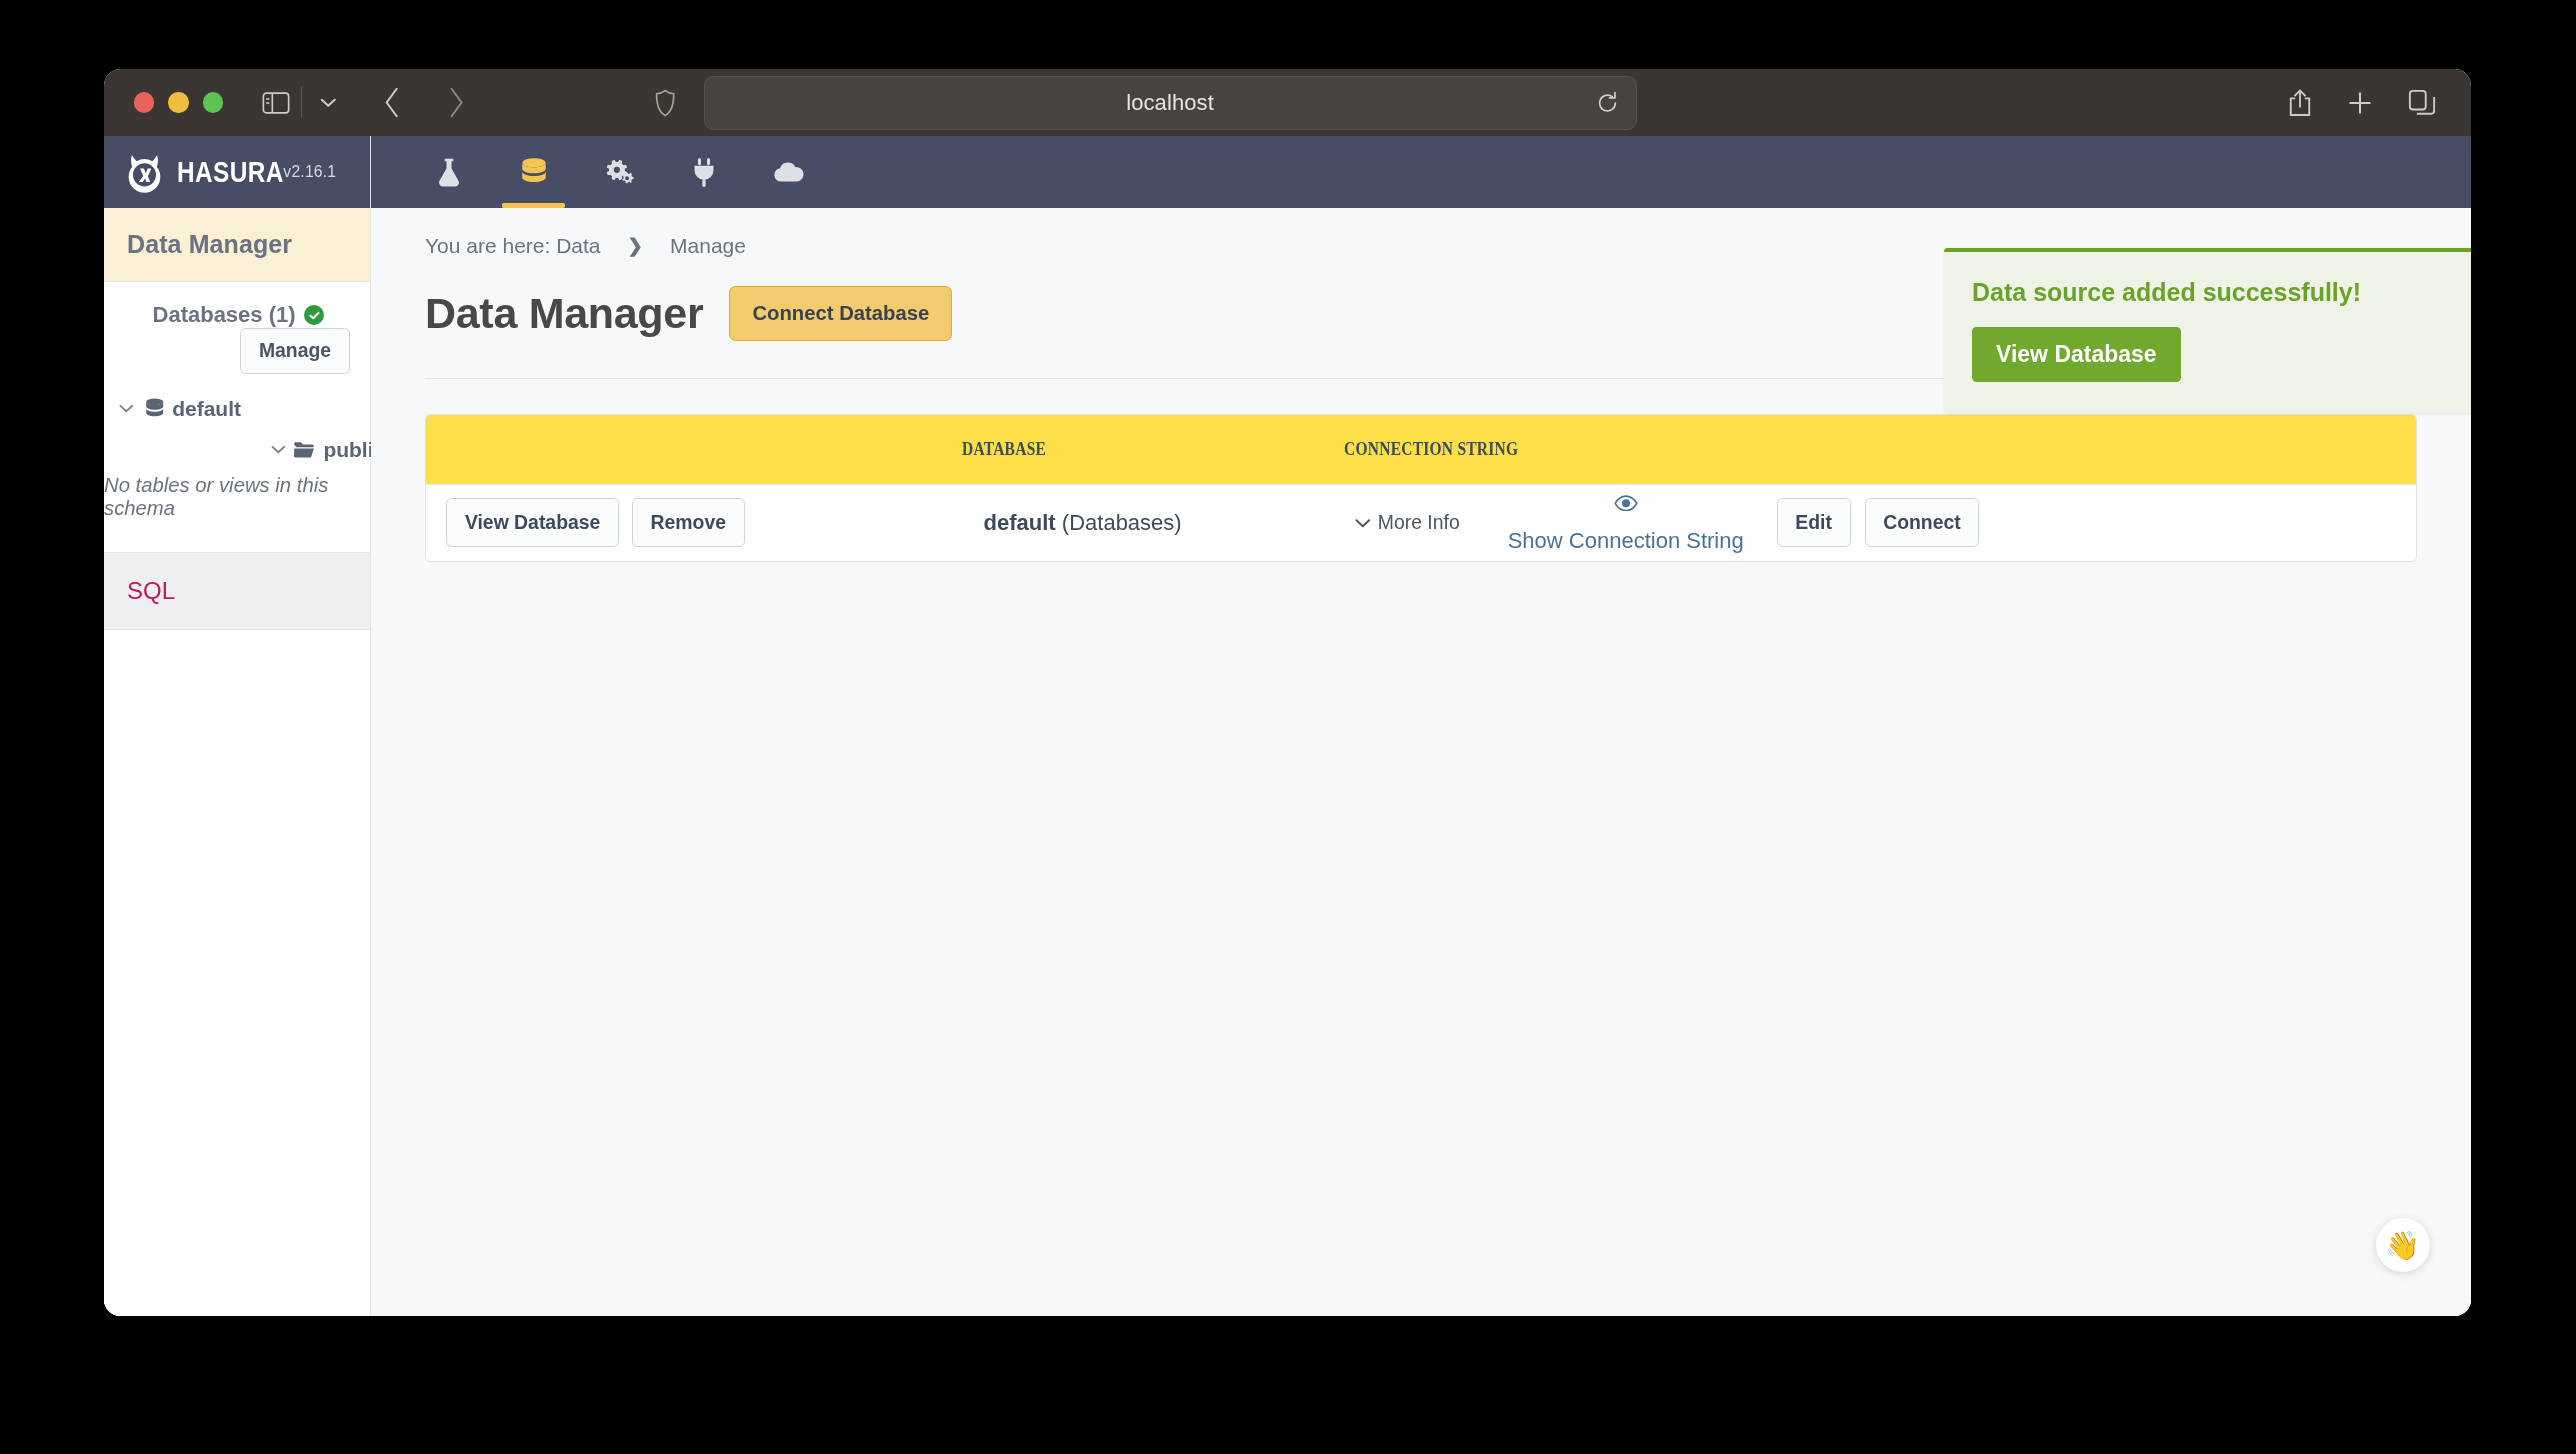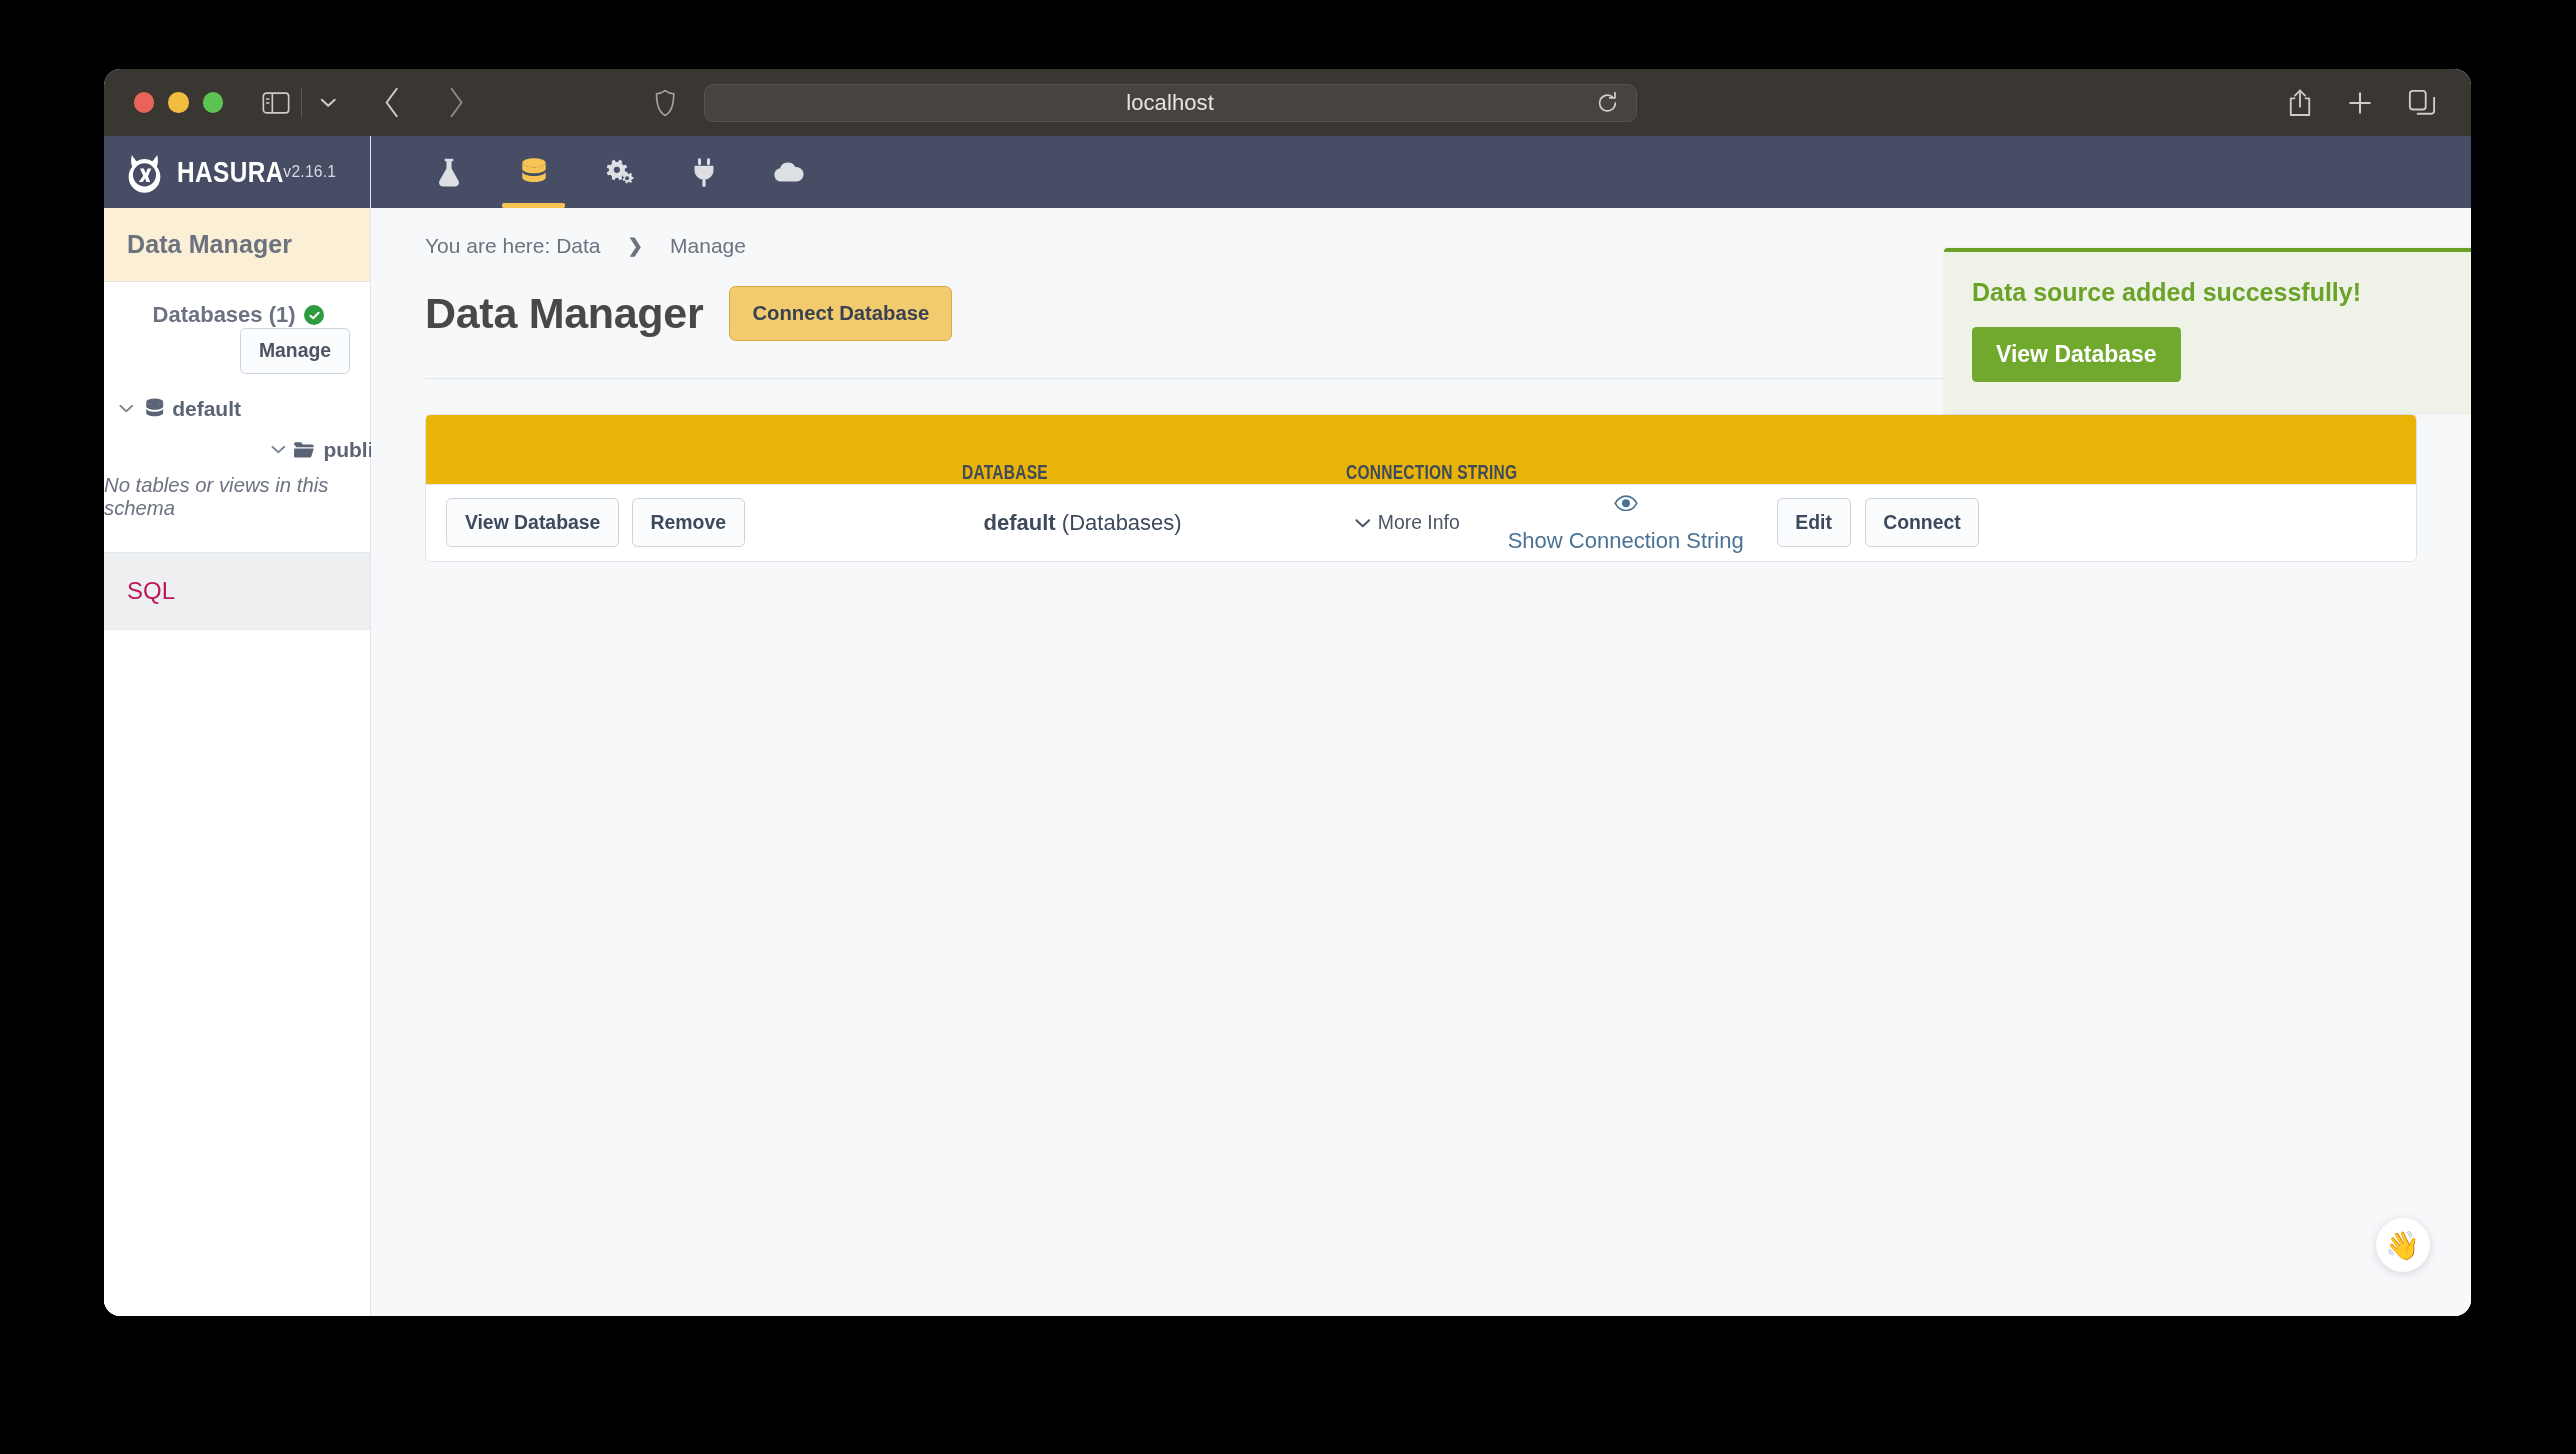--- a/index.html
+++ b/index.html
@@ -43,21 +43,21 @@
   #sidebar-dropdown { width: 35px; height: 37px; margin-left: 5.5px; }
   .tb-divider { width: 0.9px; height: 31px; background: #5a5651; margin: 0 3.7px; }
   #nav-back { width: 48px; height: 41px; margin-left: 22px; }
   #nav-forward { width: 48px; height: 41px; margin-left: 16.6px; }
 
   #shield-icon-wrap { width: 37px; margin-left: 166px; display:flex; align-items:center; justify-content:center; }
 
   #url-bar {
     flex: 0 0 auto;
     width: 933px;
-    height: 38px;
+    height: 54px;
     margin-left: 20.3px;
     background: #464340;
     border: 0.9px solid #57534e;
     border-radius: 9.2px;
     display: flex;
     align-items: center;
     justify-content: center;
     position: relative;
   }
   #url-text {
@@ -239,24 +239,25 @@
 
   #db-table {
     margin: 35px 54px 0 54px;
     border: 0.9px solid #dfe3e8;
     border-radius: 5.5px;
     background: #fff;
     overflow: hidden;
   }
   #db-table-header {
     display: flex;
-    align-items: flex-end;
+    align-items: center;
     height: 70px;
-    background: #eab308;
+    background: #fde047;
     border-bottom: 0.9px solid #e4e8ed;
+    font-family: Liberation Serif, serif;
   }
   .th {
     color: #3d4a5c;
     font-size: 19.4px;
     font-weight: 700;
     letter-spacing: 0.3px;
     transform: scaleX(0.8);
     transform-origin: left center;
   }
   #th-database { margin-left: 536px; }

